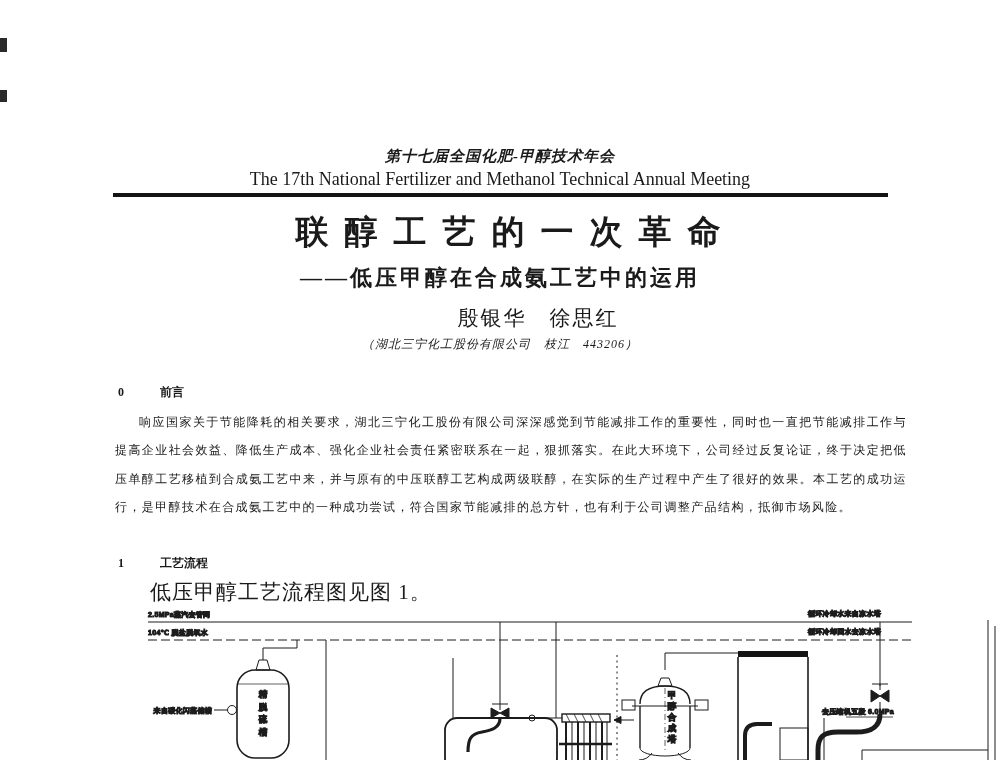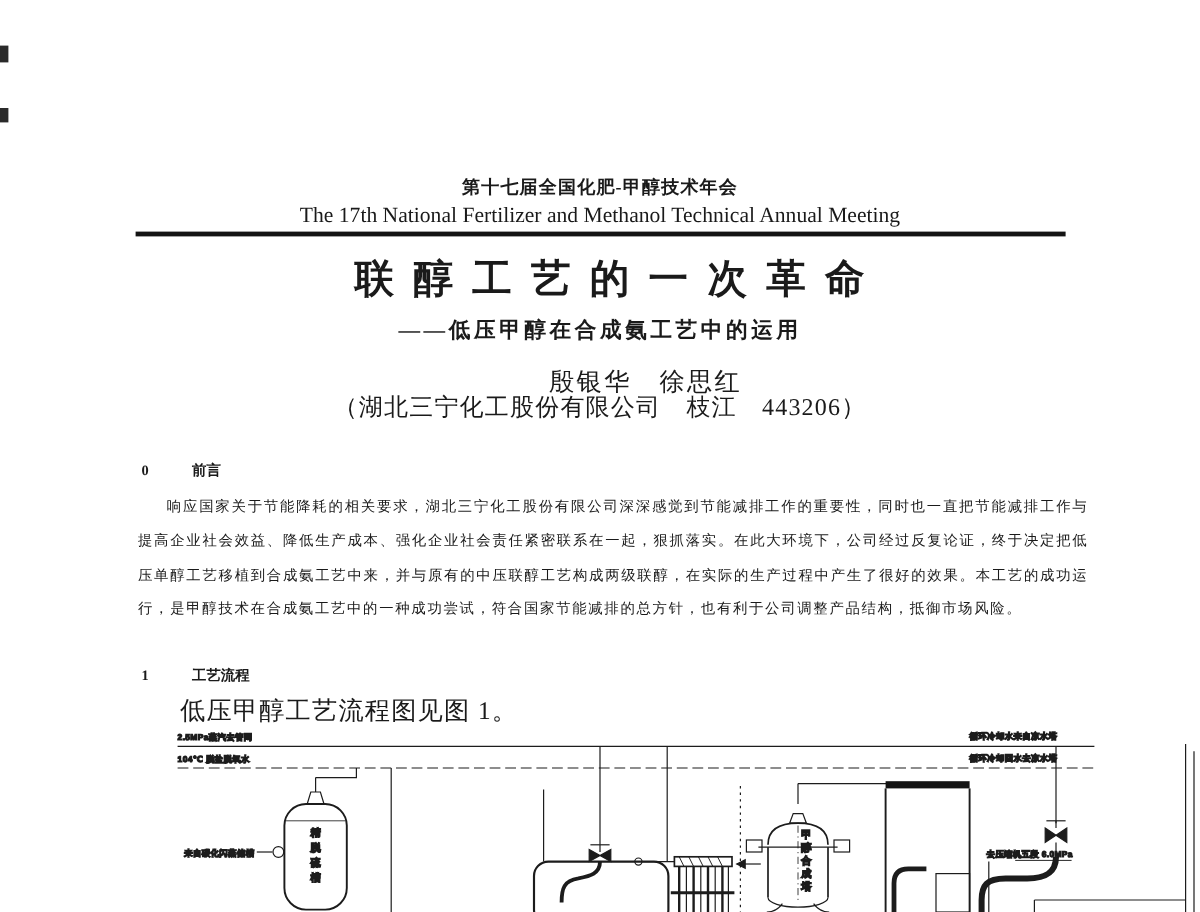--- a/index.html
+++ b/index.html
@@ -4,29 +4,29 @@
 <style>
   html,body{margin:0;padding:0;}
   body{
     width:1000px;height:760px;position:relative;overflow:hidden;
     background:#ffffff;color:#1a1a1a;
     font-family:"Liberation Serif","DejaVu Serif",serif;
   }
   .abs{position:absolute;}
   .center{left:0;width:1000px;text-align:center;}
 
-  .header-cn{top:147px;font-size:15px;font-weight:bold;letter-spacing:1px;}
+  .header-cn{top:147px;font-size:15px;font-weight:bold;letter-spacing:1px;font-style:italic;}
   .header-en{top:169px;font-size:18px;font-family:"Liberation Serif","DejaVu Serif",serif;}
   .rule{top:193px;left:113px;width:775px;height:4px;background:#141414;}
 
   .title-main{top:210px;font-size:33px;font-weight:bold;letter-spacing:16px;padding-left:16px;
     font-family:"DejaVu Serif","Liberation Serif",serif;}
-  .title-sub{top:263px;font-size:18px;font-weight:bold;letter-spacing:3px;}
+  .title-sub{top:263px;font-size:22px;font-weight:bold;letter-spacing:3px;}
   .authors{top:304px;font-size:21px;letter-spacing:2px;margin-left:38px;}
-  .affiliation{top:326px;font-size:20px;letter-spacing:1px;}
+  .affiliation{top:336px;font-size:12px;letter-spacing:1px;font-style:italic;}
 
   .sec-head{left:118px;font-size:12px;font-weight:bold;}
   .sec-head .num{display:inline-block;width:42px;}
   .sec0{top:384px;}
   .sec1{top:555px;}
 
   .para{
     top:408px;left:115px;width:792px;
     font-size:12px;line-height:28.4px;letter-spacing:1.4px;
     text-align:justify;text-justify:inter-ideograph;

